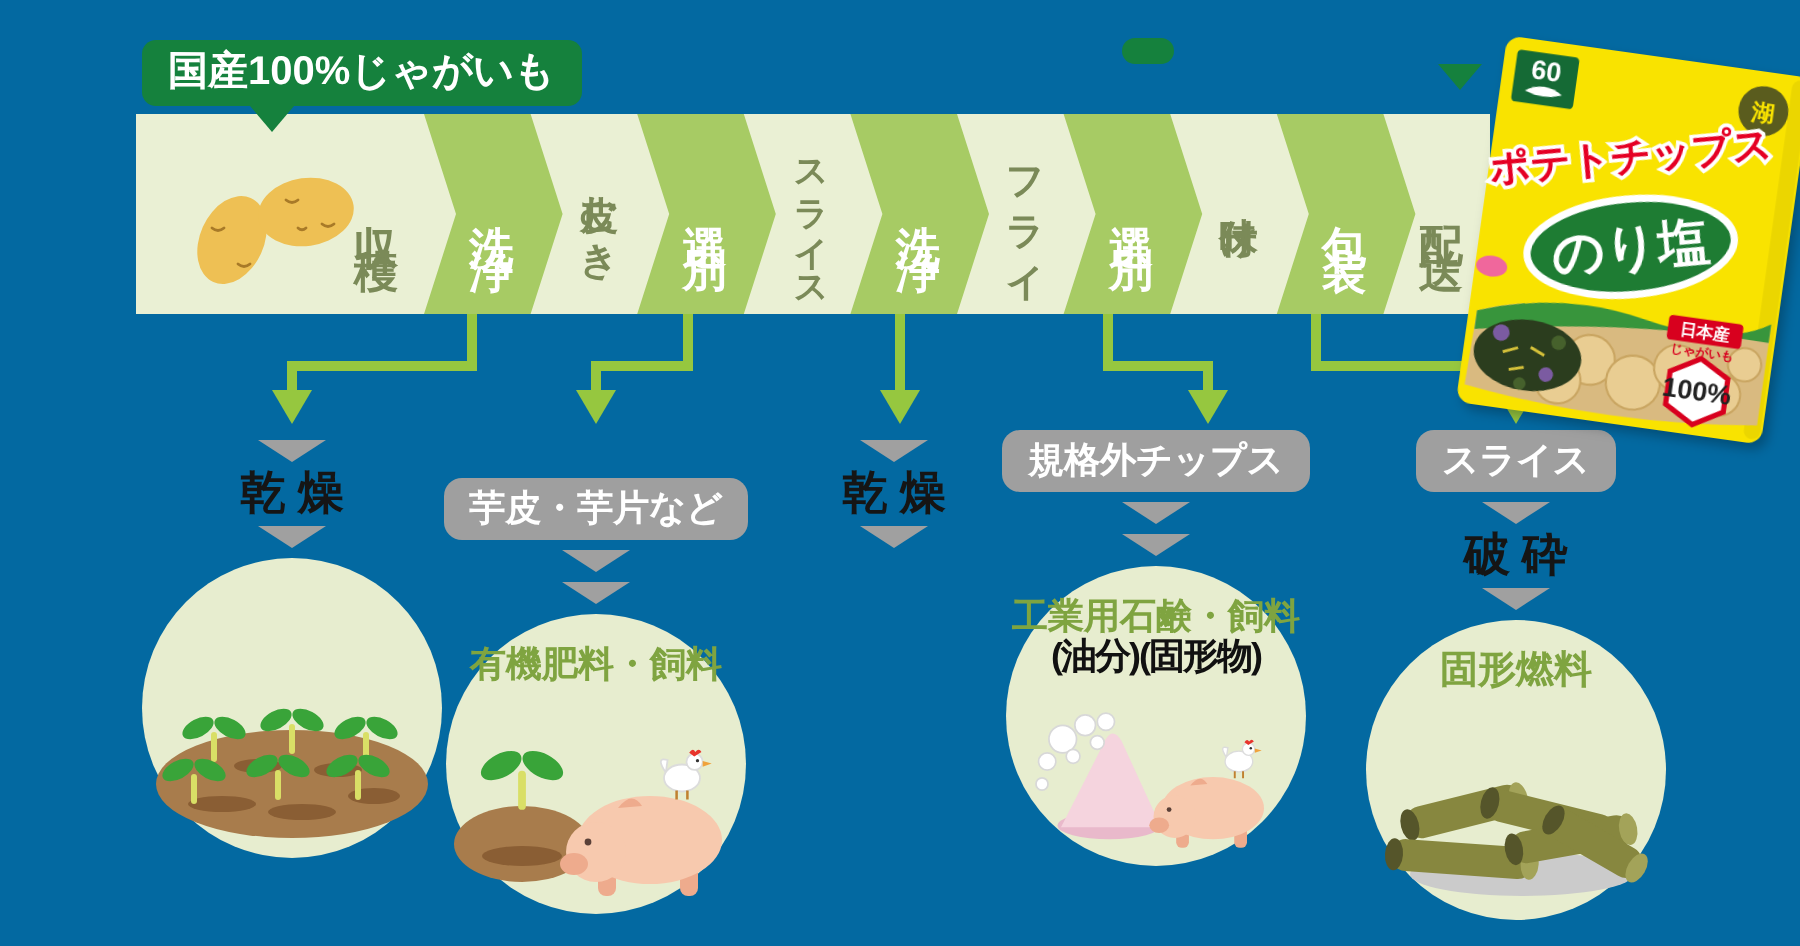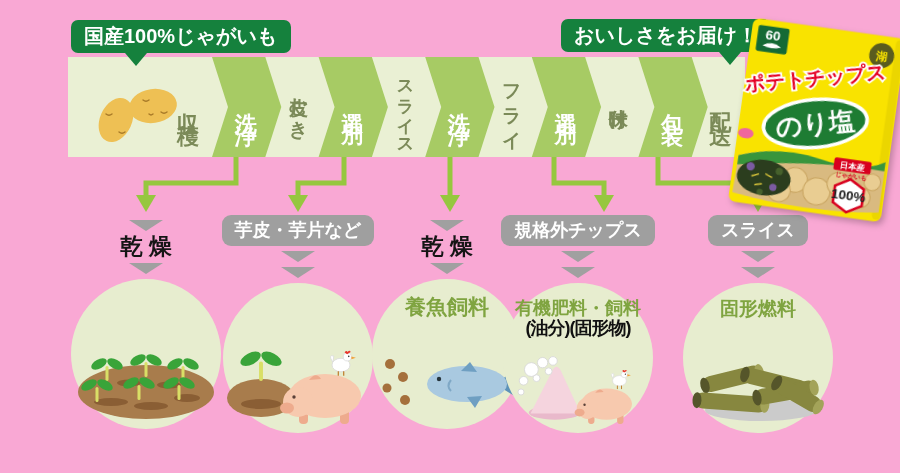--- a/index.html
+++ b/index.html
@@ -1,16 +1,16 @@
 <!DOCTYPE html>
 <html><head>
 <meta charset="utf-8">
 <style>
   html,body{margin:0;padding:0;background:#fff;}
-  .stage{position:relative;width:900px;height:473px;background:#f9a8d4;overflow:hidden;
+  .stage{position:relative;width:900px;height:473px;background:#0369a1;overflow:hidden;
          font-family:"Liberation Sans",sans-serif;}
   
   .callout{position:absolute;background:#15813d;color:#fff;font-weight:bold;font-size:20px;
            line-height:1;padding:6px 13px 7px;border-radius:7px;white-space:nowrap;z-index:5;}
   .callout .tail{position:absolute;top:100%;width:0;height:0;
                  border:11px solid transparent;border-top:13px solid #15813d;border-bottom:none;}
   .callout-left{left:71px;top:20px;}
   .callout-left .tail{left:54px;}
   .callout-right{left:561px;top:19px;}
   .callout-right .tail{left:158px;}
@@ -55,21 +55,20 @@
 </head>
 <body>
 
 <div class="stage">
 
   <div class="callout callout-left">
     <span>国産100%じゃがいも</span>
     <div class="tail"></div>
   </div>
   <div class="callout callout-right">
-    <span>おいしさをお届け！</span>
     <div class="tail"></div>
   </div>
 
   <div class="flow-band" id="flow-band">
     <svg class="chevrons" id="chevrons" width="677" height="100" viewBox="0 0 677 100">
         <path d="M144,0 L197.3,0 L213.3,50 L197.3,100 L144,100 L160,50 Z" fill="#a7cb64"></path>
         <path d="M250.6,0 L303.9,0 L319.9,50 L303.9,100 L250.6,100 L266.6,50 Z" fill="#a7cb64"></path>
         <path d="M357.2,0 L410.5,0 L426.5,50 L410.5,100 L357.2,100 L373.2,50 Z" fill="#a7cb64"></path>
         <path d="M463.79999999999995,0 L517.0999999999999,0 L533.0999999999999,50 L517.0999999999999,100 L463.79999999999995,100 L479.79999999999995,50 Z" fill="#a7cb64"></path>
         <path d="M570.4,0 L623.6999999999999,0 L639.6999999999999,50 L623.6999999999999,100 L570.4,100 L586.4,50 Z" fill="#a7cb64"></path>
@@ -149,21 +148,22 @@
  <ellipse cx="8" cy="-4" rx="8.5" ry="4.5" fill="#39a439" transform="rotate(28 8 -4)"></ellipse>
               </g>
               <g transform="translate(108,51) scale(1)">
  <rect x="-1.5" y="-2" width="3" height="15" rx="1.5" fill="#d9df66"></rect>
  <ellipse cx="-8" cy="-4" rx="8.5" ry="4.5" fill="#39a439" transform="rotate(-28 -8 -4)"></ellipse>
  <ellipse cx="8" cy="-4" rx="8.5" ry="4.5" fill="#39a439" transform="rotate(28 8 -4)"></ellipse>
               </g>
             </svg>
           </div>
         </div></div>
-      <div class="col" style="left: 202px; width: 192px;"><div class="waste-box">芋皮・芋片など</div><div class="gray-tri"></div><div class="gray-tri"></div><div class="eco-circle">
+      <div class="col" style="left: 202px; width: 192px; margin-top: 24px;"><div class="waste-box">芋皮・芋片など</div><div class="gray-tri"></div><div class="gray-tri"></div><div class="eco-circle">
+          <div class="product" style="font-size: 18px;">有機肥料・飼料</div>
           <div class="illo">
             <svg viewBox="0 0 150 88">
    <ellipse cx="38" cy="58" rx="34" ry="19" fill="#a87c4c"></ellipse>
    <ellipse cx="38" cy="64" rx="20" ry="5" fill="#8a5e34"></ellipse>
    <g transform="translate(38,24) scale(1.3)">
  <rect x="-1.5" y="-2" width="3" height="15" rx="1.5" fill="#d9df66"></rect>
  <ellipse cx="-8" cy="-4" rx="8.5" ry="4.5" fill="#39a439" transform="rotate(-28 -8 -4)"></ellipse>
  <ellipse cx="8" cy="-4" rx="8.5" ry="4.5" fill="#39a439" transform="rotate(28 8 -4)"></ellipse>
               </g>
               <g transform="translate(102,56) scale(1)">
@@ -180,41 +180,23 @@
  <ellipse cx="0" cy="0" rx="10" ry="7.5" fill="#fff" stroke="#dcdcdc" stroke-width="1"></ellipse>
  <circle cx="7" cy="-9" r="4.5" fill="#fff" stroke="#dcdcdc" stroke-width="1"></circle>
  <path d="M4,-14 q2,-3 3.4,-0.5 q2,-2.5 3.4,0 l-4,2.5 z" fill="#e8342c"></path>
  <path d="M11.5,-9.5 l5,1.5 -5,1.7 z" fill="#f0a23c"></path>
  <circle cx="8.6" cy="-9.6" r="0.9" fill="#333"></circle>
  <path d="M-3,7 v5 M3,7 v5" stroke="#c08030" stroke-width="1.4"></path>
               </g>
             </svg>
           </div>
         </div></div>
-      <div class="col" style="left: 356px; width: 182px;"><div class="gray-tri"></div><div class="treatment">乾燥</div><div class="gray-tri"></div><div class="eco-circle">
-          <div class="product" style="font-size: 21px;">養魚飼料</div>
-          <div class="illo">
-            <svg viewBox="0 0 150 88">
-   <circle cx="18" cy="28" r="5" fill="#a5703c"></circle>
-              <circle cx="31" cy="41" r="5" fill="#a5703c"></circle>
-   <circle cx="15" cy="52" r="4.5" fill="#a5703c"></circle>
-              <circle cx="33" cy="64" r="5" fill="#a5703c"></circle>
-   <g transform="translate(95,48)">
-     <path d="M28,0 L54,-18 L46,0 L54,16 Z" fill="#5d92b8"></path>
-     <ellipse cx="0" cy="0" rx="40" ry="18" fill="#a9c9e0"></ellipse>
-     <path d="M-6,-13 l9,-9 7,10 z" fill="#6f9fc2"></path>
-     <path d="M0,13 l8,11 7,-12 z" fill="#6f9fc2"></path>
-     <path d="M-16,-4 q-5,6 0,11" stroke="#7fa8c6" stroke-width="2" fill="none"></path>
-     <circle cx="-28" cy="-5" r="2.2" fill="#26343c"></circle>
-              </g>
-            </svg>
-          </div>
-        </div></div>
+      <div class="col" style="left: 356px; width: 182px;"><div class="gray-tri"></div><div class="treatment">乾燥</div><div class="gray-tri"></div></div>
       <div class="col" style="left: 477px; width: 202px;"><div class="waste-box">規格外チップス</div><div class="gray-tri"></div><div class="gray-tri"></div><div class="eco-circle">
-          <div class="product" style="font-size: 18px;">有機肥料・飼料</div>
+          <div class="product" style="font-size: 18px;">工業用石鹸・飼料</div>
           <div class="extra">(油分)(固形物)</div>
           <div class="illo" style="height: 76px; bottom: 3px;">
             <svg viewBox="0 0 150 88">
    <ellipse cx="48" cy="68" rx="30" ry="8" fill="#e9b9cb"></ellipse>
    <path d="M20,69 L46,18 Q50,11 55,19 L78,69 Z" fill="#f5d4de"></path>
    <g fill="#ffffff" stroke="#d8d8d8" stroke-width="1">
      <circle cx="21" cy="18" r="8"></circle>
                 <circle cx="34" cy="10" r="6"></circle>
                 <circle cx="46" cy="8" r="5"></circle>
      <circle cx="12" cy="31" r="5"></circle>
@@ -236,21 +218,21 @@
  <ellipse cx="0" cy="0" rx="10" ry="7.5" fill="#fff" stroke="#dcdcdc" stroke-width="1"></ellipse>
  <circle cx="7" cy="-9" r="4.5" fill="#fff" stroke="#dcdcdc" stroke-width="1"></circle>
  <path d="M4,-14 q2,-3 3.4,-0.5 q2,-2.5 3.4,0 l-4,2.5 z" fill="#e8342c"></path>
  <path d="M11.5,-9.5 l5,1.5 -5,1.7 z" fill="#f0a23c"></path>
  <circle cx="8.6" cy="-9.6" r="0.9" fill="#333"></circle>
  <path d="M-3,7 v5 M3,7 v5" stroke="#c08030" stroke-width="1.4"></path>
               </g>
             </svg>
           </div>
         </div></div>
-      <div class="col" style="left: 667px; width: 182px;"><div class="waste-box">スライス</div><div class="gray-tri"></div><div class="gray-tri"></div><div class="eco-circle">
+      <div class="col" style="left: 667px; width: 182px;"><div class="waste-box">スライス</div><div class="gray-tri"></div><div class="treatment">破砕</div><div class="gray-tri"></div><div class="eco-circle">
           <div class="product" style="font-size: 19px;">固形燃料</div>
           <div class="illo">
             <svg viewBox="0 0 150 88">
    <ellipse cx="78" cy="70" rx="56" ry="11" fill="#cbcbcb"></ellipse>
    <g transform="translate(20,46) rotate(-14)">
  <rect x="0" y="-8" width="60" height="16" rx="8" fill="#87873f"></rect>
  <ellipse cx="58" cy="0" rx="4.5" ry="8" fill="#a3a359"></ellipse>
  <ellipse cx="2" cy="0" rx="4.5" ry="8" fill="#55552a"></ellipse>
               </g>
               <g transform="translate(60,34) rotate(14)">

